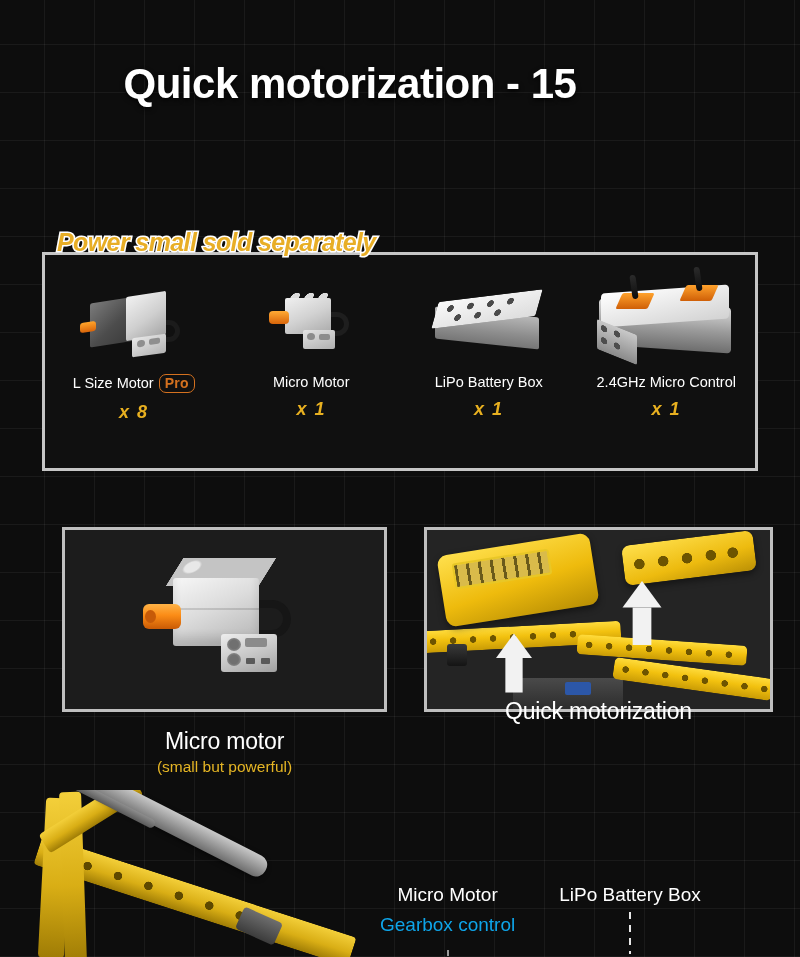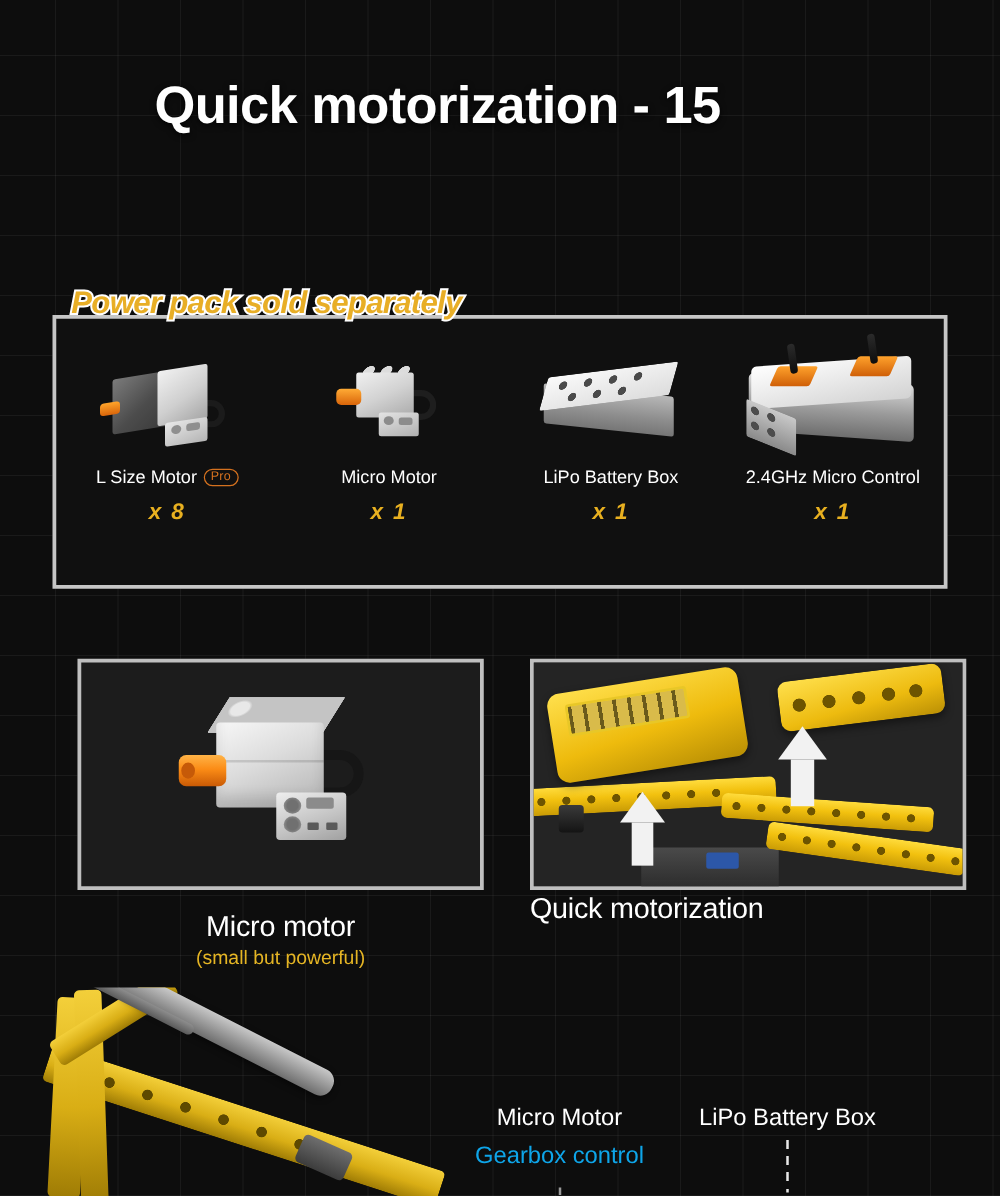--- a/index.html
+++ b/index.html
@@ -96,22 +96,22 @@
     color: #ffffff;
     white-space: nowrap;
     margin-top: 6px;
     display: flex;
     align-items: center;
     gap: 5px;
   }
 
   .pro-badge {
     display: inline-block;
-    font-size: 10px;
-    font-weight: normal;
+    font-size: 14px;
+    font-weight: bold;
     color: #d4711f;
     border: 1.4px solid #d4711f;
     border-radius: 7px;
     padding: 1px 5px 1.5px 5px;
     line-height: 1;
     letter-spacing: 0.2px;
   }
 
   .product-qty {
     margin-top: 9px;
@@ -390,21 +390,22 @@
     position: absolute; left: 62px; top: 728px; width: 325px;
     text-align: center;
   }
   .caption-title {
     font-size: 23px; color: #ffffff; letter-spacing: -0.2px;
   }
   .caption-sub {
     font-size: 15.5px; color: #e5b524; margin-top: 3px;
   }
   .caption-quick {
-    position: absolute; left: 424px; top: 713px; width: 349px;
+    position: absolute; left: 424px; top: 698px; width: 349px;
+    text-align: center;
   }
 
   
   .bottom-photo {
     position: absolute; left: 0; top: 790px; width: 430px; height: 167px;
     overflow: hidden;
   }
   .crane-arm {
     position: absolute; background: linear-gradient(180deg, #f3cf3a 0%, #d9ae15 55%, #9f7c05 100%);
     border-radius: 4px;
@@ -459,21 +460,21 @@
 </style>
 </head>
 <body>
 
 <div class="title">
   <div>Quick motorization - 15</div>
 </div>
 
 <div class="powerpack-box"></div>
 
-<div class="powerpack-heading">Power pack sold separately</div>
+<div class="powerpack-heading">Power small sold separately</div>
 
 <div class="products-row">
 
   <div class="product">
     <div class="product-art">
       <div class="lego-lmotor">
         <div class="lm-cable"></div>
         <div class="lm-body-dark"></div>
         <div class="lm-body-light"></div>
         <div class="lm-axle"></div>

